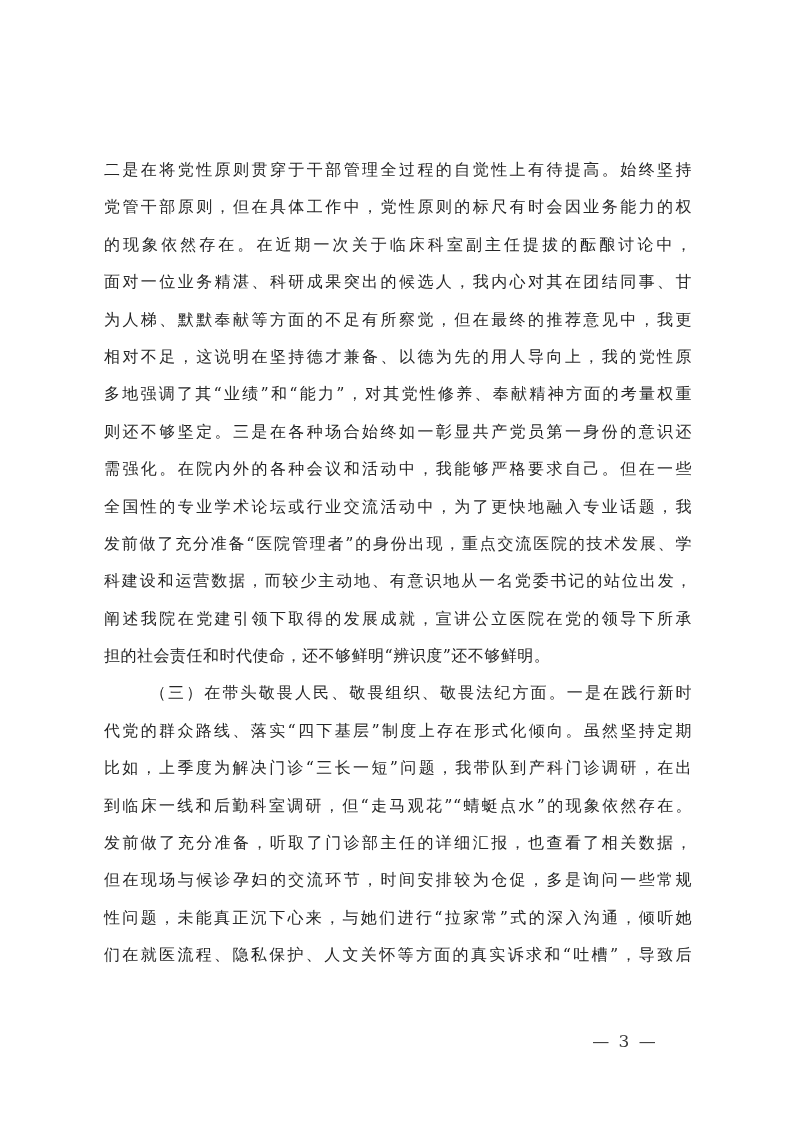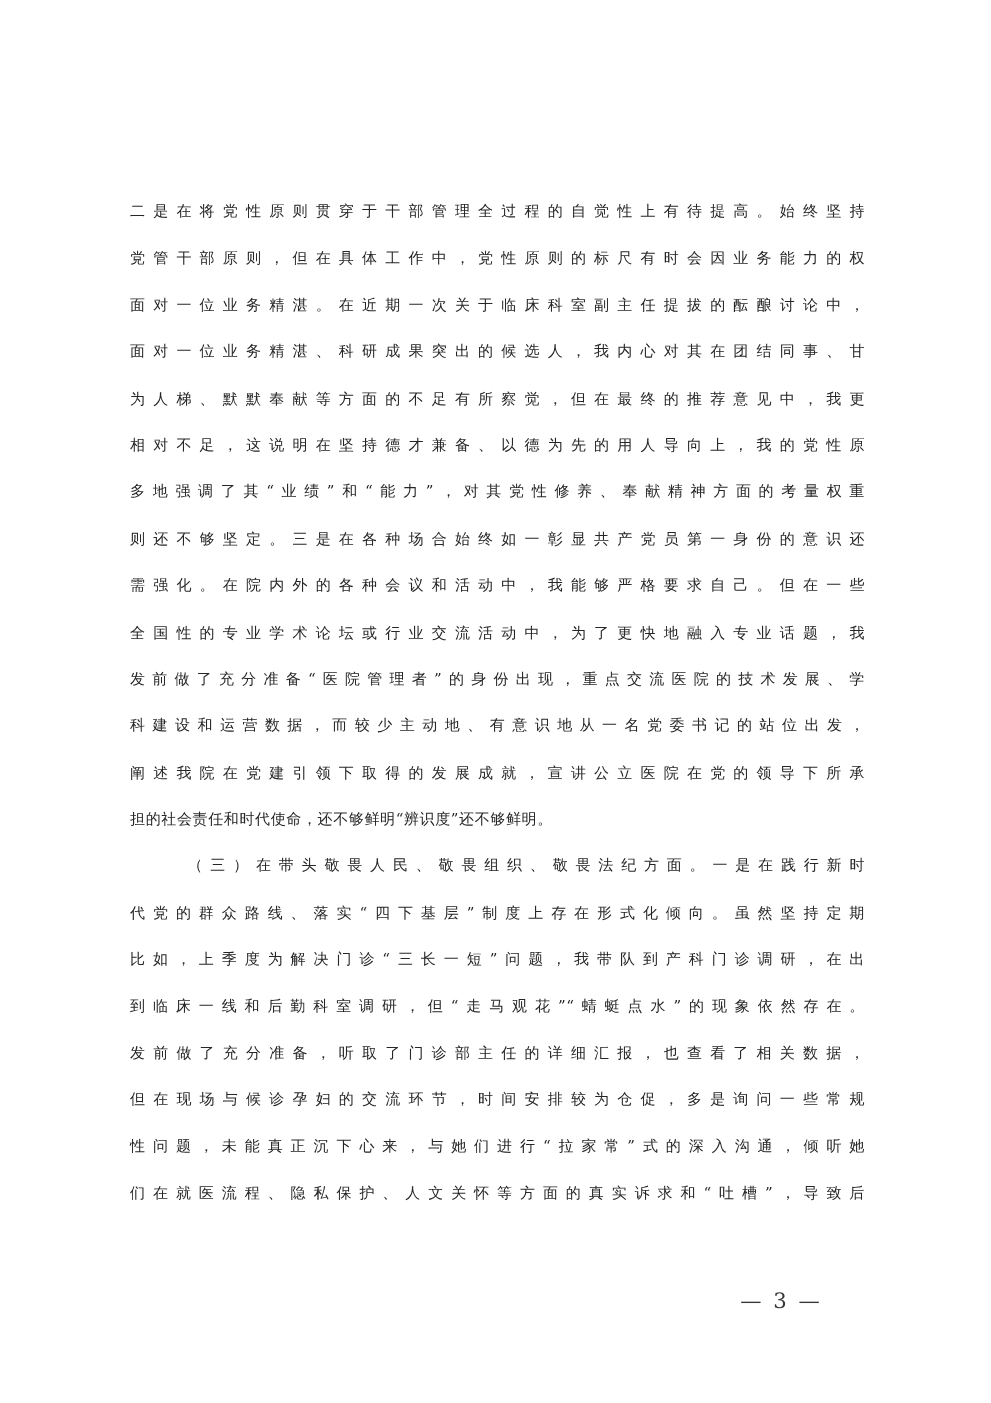--- a/index.html
+++ b/index.html
@@ -17,21 +17,21 @@
   }
   .text-block {
     position: absolute;
     left: 104px;
     top: 151px;
     width: 588px;
   }
   .line {
     height: 37.4px;
     line-height: 37.4px;
-    font-size: 12px;
+    font-size: 16px;
     text-align: justify;
     letter-spacing: 0.5px;
     white-space: normal;
   }
   .line.j { text-align-last: justify; }
   .line.indent { padding-left: 46px; }
   .bold { font-weight: normal; }
   .footer {
     position: absolute;
     top: 1029px;
@@ -45,21 +45,21 @@
     color: #3a3a3a;
   }
 </style>
 </head>
 <body>
 
 <div class="page">
   <div class="text-block">
       <div class="line j"><span>二是在将党性原则贯穿于干部管理全过程的自觉性上有待提高。始终坚持</span></div>
       <div class="line j"><span>党管干部原则，但在具体工作中，党性原则的标尺有时会因业务能力的权</span></div>
-      <div class="line j"><span>面对一位业务精湛。在近期一次关于临床科室副主任提拔的酝酿讨论中，</span></div>
+      <div class="line j"><span>的现象依然存在。在近期一次关于临床科室副主任提拔的酝酿讨论中，</span></div>
       <div class="line j"><span>面对一位业务精湛、科研成果突出的候选人，我内心对其在团结同事、甘</span></div>
       <div class="line j"><span>为人梯、默默奉献等方面的不足有所察觉，但在最终的推荐意见中，我更</span></div>
       <div class="line j"><span>相对不足，这说明在坚持德才兼备、以德为先的用人导向上，我的党性原</span></div>
       <div class="line j"><span>多地强调了其“业绩”和“能力”，对其党性修养、奉献精神方面的考量权重</span></div>
       <div class="line j"><span>则还不够坚定。三是在各种场合始终如一彰显共产党员第一身份的意识还</span></div>
       <div class="line j"><span>需强化。在院内外的各种会议和活动中，我能够严格要求自己。但在一些</span></div>
       <div class="line j"><span>全国性的专业学术论坛或行业交流活动中，为了更快地融入专业话题，我</span></div>
       <div class="line j"><span>发前做了充分准备“医院管理者”的身份出现，重点交流医院的技术发展、学</span></div>
       <div class="line j"><span>科建设和运营数据，而较少主动地、有意识地从一名党委书记的站位出发，</span></div>
       <div class="line j"><span>阐述我院在党建引领下取得的发展成就，宣讲公立医院在党的领导下所承</span></div>

